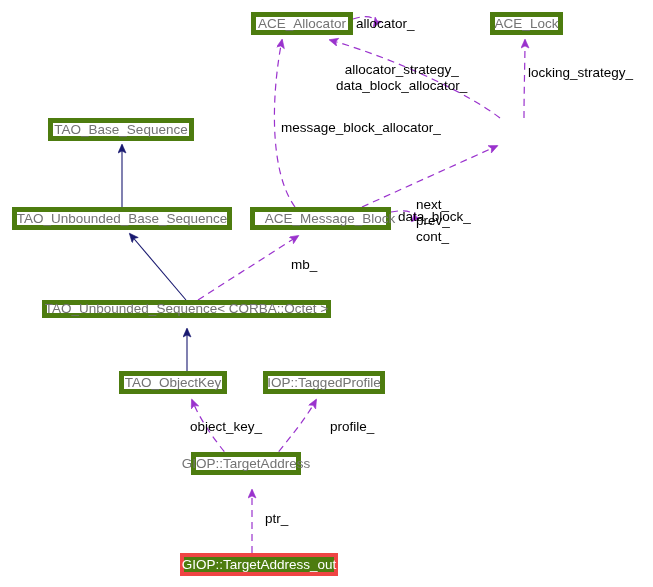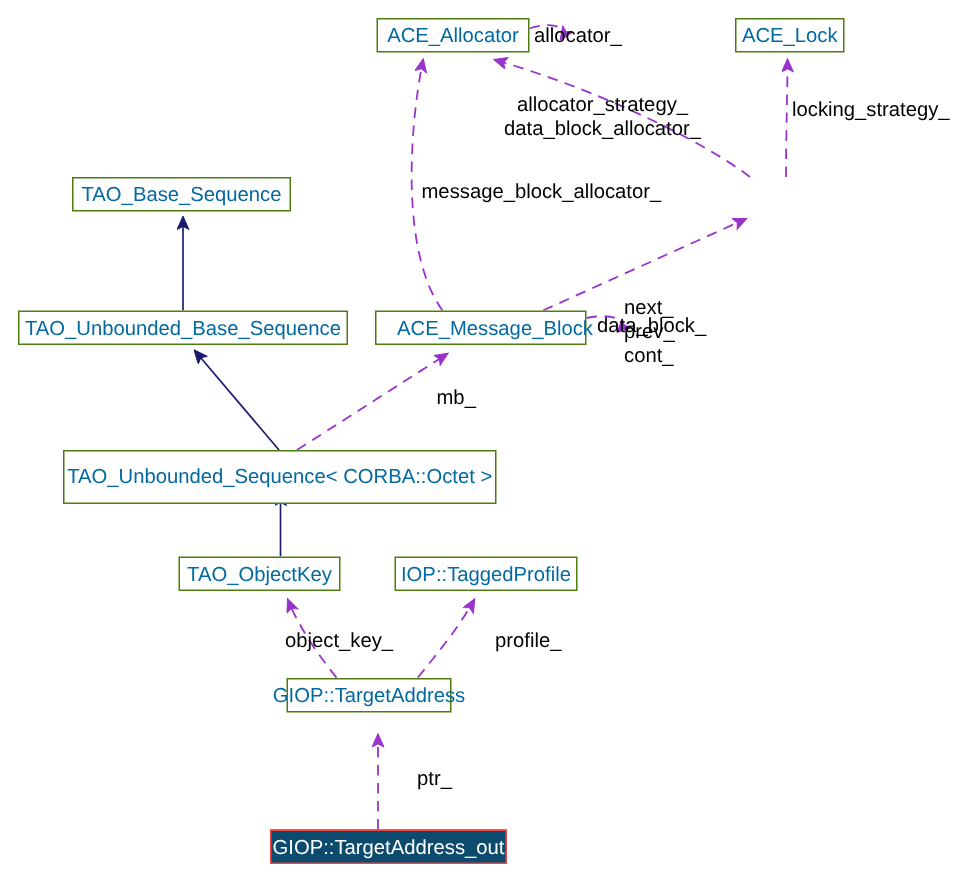--- a/index.html
+++ b/index.html
@@ -21,36 +21,36 @@
   #edges {
     position: absolute;
     left: 0;
     top: 0;
     width: 653px;
     height: 587px;
   }
   .node {
     position: absolute;
     box-sizing: border-box;
-    border: 1px solid #4d7c0f;
+    border: 5px solid #4d7c0f;
     background: #ffffff;
-    color: #0369a1;
+    color: #737373;
     font-size: 13.5px;
     line-height: 1;
     text-align: center;
     white-space: nowrap;
     display: flex;
     align-items: center;
     justify-content: center;
     letter-spacing: 0px;
   }
   .node.highlight {
-    background: #0c4a6e;
+    background: #4d7c0f;
     color: #ffffff;
-    border: 1px solid #ef4444;
+    border: 4px solid #ef4444;
   }
   .elabel {
     position: absolute;
     font-size: 13.5px;
     line-height: 1.18;
     color: #000000;
     white-space: pre;
     background: transparent;
   }
 </style>
@@ -134,21 +134,21 @@
 
 
   <div class="node" style="left:12px; top:207px; width:220px; height:23px;">
     <span>TAO_Unbounded_Base_Sequence</span>
   </div>
 
   <div class="node" style="left:250px; top:207px; width:141px; height:23px;padding-left:19px;">
     <span>ACE_Message_Block</span>
   </div>
 
-  <div class="node" style="left:42px; top:300px; width:289px; height:36px;">
+  <div class="node" style="left:42px; top:300px; width:289px; height:18px;">
     <span>TAO_Unbounded_Sequence&lt; CORBA::Octet &gt;</span>
   </div>
 
   <div class="node" style="left:119px; top:371px; width:108px; height:23px;">
     <span>TAO_ObjectKey</span>
   </div>
 
   <div class="node" style="left:263px; top:371px; width:122px; height:23px;">
     <span>IOP::TaggedProfile</span>
   </div>
@@ -175,15 +175,15 @@
   <div class="elabel" style="left:416px; top:197px; text-align:left;">next_
 prev_
 cont_</div>
 
   <div class="elabel" style="left:291px; top:257px;">mb_</div>
 
   <div class="elabel" style="left:190px; top:419px;">object_key_</div>
 
   <div class="elabel" style="left:330px; top:419px;">profile_</div>
 
-  <div class="elabel" style="left:278px; top:511px;">ptr_</div>
+  <div class="elabel" style="left:265px; top:511px;">ptr_</div>
 
 </div>
 
 </body></html>

